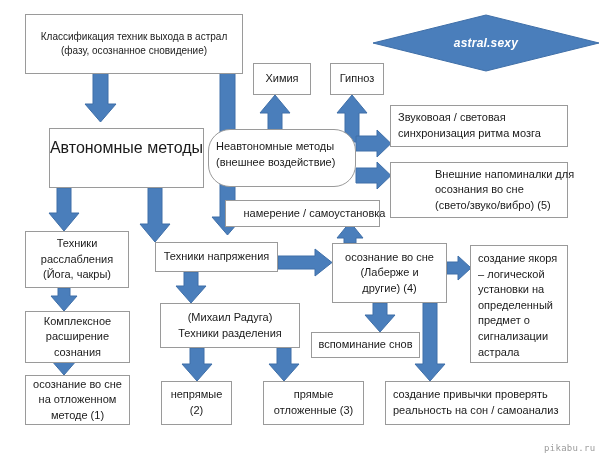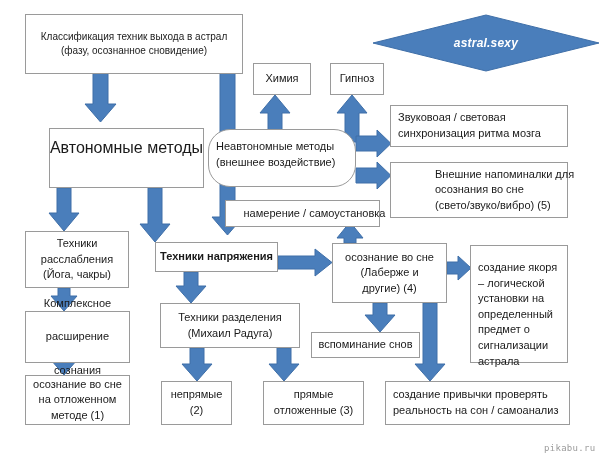--- a/index.html
+++ b/index.html
@@ -137,49 +137,49 @@
   <div class="node" style="left:225px;top:200px;width:155px;height:27px;font-size:11px;padding-left:24px;">
     <span class="ln">намерение / самоустановка</span>
   </div>
 
   <div class="node" style="left:25px;top:231px;width:104px;height:57px;font-size:11px;">
     <span class="ln">Техники</span>
     <span class="ln">расслабления</span>
     <span class="ln">(Йога, чакры)</span>
   </div>
 
-  <div class="node" style="left:155px;top:242px;width:123px;height:30px;font-size:11px;font-weight:bold;">
+  <div class="node" style="left:155px;top:242px;width:123px;height:30px;font-size:11px;">
     <span class="ln">Техники напряжения</span>
   </div>
 
   <div class="node" style="left:332px;top:243px;width:115px;height:60px;font-size:11px;">
     <span class="ln">осознание во сне</span>
     <span class="ln">(Лаберже и</span>
     <span class="ln">другие) (4)</span>
   </div>
 
-  <div class="node left topal" style="left:470px;top:245px;width:98px;height:118px;font-size:11px;padding-top:14px;">
+  <div class="node left topal" style="left:470px;top:245px;width:98px;height:118px;font-size:11px;padding-top:5px;">
     <span class="ln">создание якоря</span>
     <span class="ln">– логической</span>
     <span class="ln">установки на</span>
     <span class="ln">определенный</span>
     <span class="ln">предмет о</span>
     <span class="ln">сигнализации</span>
     <span class="ln">астрала</span>
   </div>
 
-  <div class="node" style="left:25px;top:311px;width:105px;height:52px;font-size:11px;gap:18px;">
+  <div class="node" style="left:25px;top:311px;width:105px;height:52px;font-size:11px;">
     <span class="ln">Комплексное</span>
     <span class="ln">расширение</span>
     <span class="ln">сознания</span>
   </div>
 
   <div class="node" style="left:160px;top:303px;width:140px;height:45px;font-size:11px;">
+    <span class="ln">(Михаил Радуга)</span>
     <span class="ln">Техники разделения</span>
-    <span class="ln">(Михаил Радуга)</span>
   </div>
 
   <div class="node" style="left:311px;top:332px;width:109px;height:26px;font-size:11px;">
     <span class="ln">вспоминание снов</span>
   </div>
 
   <div class="node" style="left:25px;top:375px;width:105px;height:50px;font-size:11px;">
     <span class="ln">осознание во сне</span>
     <span class="ln">на отложенном</span>
     <span class="ln">методе (1)</span>

